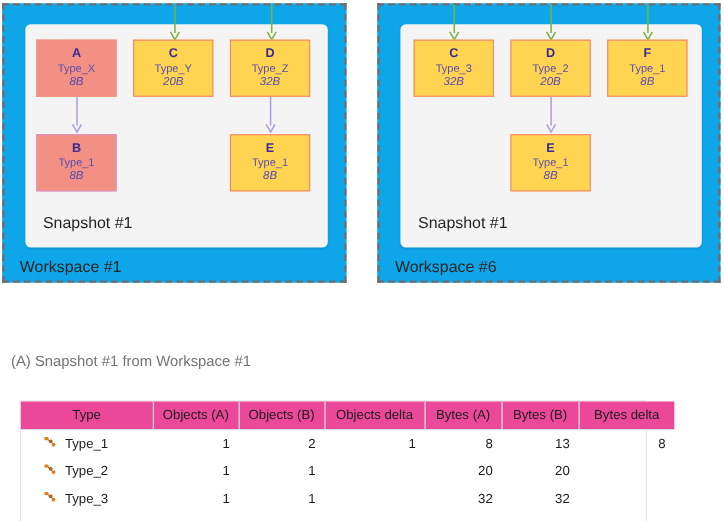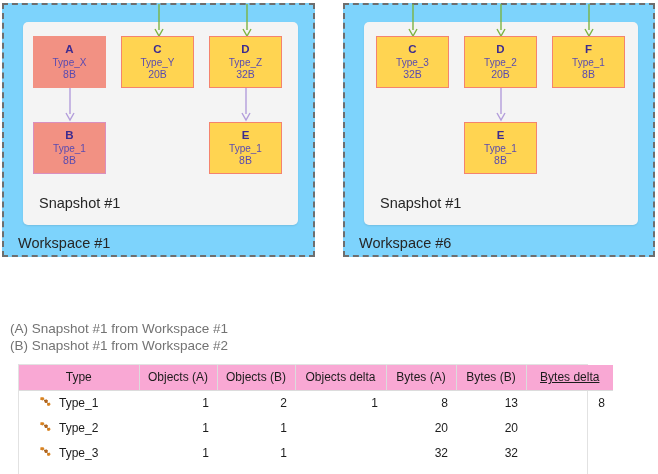--- a/index.html
+++ b/index.html
@@ -9,21 +9,21 @@
     font-family:"Liberation Sans","DejaVu Sans",sans-serif;
     overflow:hidden;
     position:relative;
   }
   .stage{position:absolute;left:0;top:0;width:658px;height:474px;}
 
   
   .workspace{
     position:absolute;
     border:2px dashed #6e6e6e;
-    background:#7dd3fc;
+    background:#0ea5e9;
     box-sizing:border-box;
   }
   #ws1{left:2px;  top:3px; width:313px; height:254px;}
   #ws2{left:343px;top:3px; width:312px; height:254px;}
 
   .ws-label{
     position:absolute;
     left:14px;
     bottom:4px;
     font-size:14.5px;
@@ -56,21 +56,21 @@
     width:73px;height:52px;
     box-sizing:border-box;
     display:flex;flex-direction:column;
     align-items:center;justify-content:center;
     color:#4b3b9b;
     line-height:1.08;
     border:1px solid transparent;
   }
   .node .nm{font-size:11.5px;font-weight:bold;color:#3d2b8f;margin-bottom:2px;}
   .node .tp{font-size:10px;color:#5a4bb0;}
-  .node .by{font-size:10.5px;color:#5a4bb0;margin-top:1px;}
+  .node .by{font-size:10.5px;color:#5a4bb0;margin-top:1px;font-style:italic;}
   .node.red{background:#f29183;border-color:#f29183;}
   .node.red.bordered{border-color:#d98fbf;}
   .node.yellow{background:#ffd451;border-color:#f4836e;}
 
   
   .arrow{position:absolute;}
   .arrow svg{display:block;overflow:visible;}
 
   
   .caption{
@@ -101,24 +101,24 @@
   table{border-collapse:collapse;width:100%;table-layout:fixed;font-size:12px;color:#1c1c1c;}
   thead th{
     font-weight:normal;
     font-size:12px;
     color:#1c1c1c;
     height:25px;
     border-bottom:1px solid #dcdcdc;
     border-right:1px solid #dcdcdc;
     text-align:center;
     padding:0 6px;
-    background:#f9a8d4;
-    box-sizing:border-box;
-  }
-  thead th:last-child{border-right:none;text-decoration:underline;}
+    background:#ec4899;
+    box-sizing:border-box;
+  }
+  thead th:last-child{border-right:none;}
   tbody td{
     height:25px;
     padding:0 8px;
     border:none;
     text-align:right;
     white-space:nowrap;
     box-sizing:border-box;
   }
   tbody td.typecell{text-align:left;padding-left:20px;}
   .typecell .inner{display:flex;align-items:center;gap:7px;}
@@ -248,21 +248,20 @@
   </div>
   <div class="node yellow" style="left:464px;top:122px;">
     <span class="nm">E</span>
     <span class="tp">Type_1</span>
     <span class="by">8B</span>
   </div>
 
 
   <div class="legend">
     <div>(A) Snapshot #1 from Workspace #1</div>
-    <div>(B) Snapshot #1 from Workspace #2</div>
   </div>
 
   <div class="tablewrap">
     <table>
       <colgroup>
         <col class="c-type">
           <col class="c-oa">
           <col class="c-ob">
           <col class="c-od">
         <col class="c-ba">

